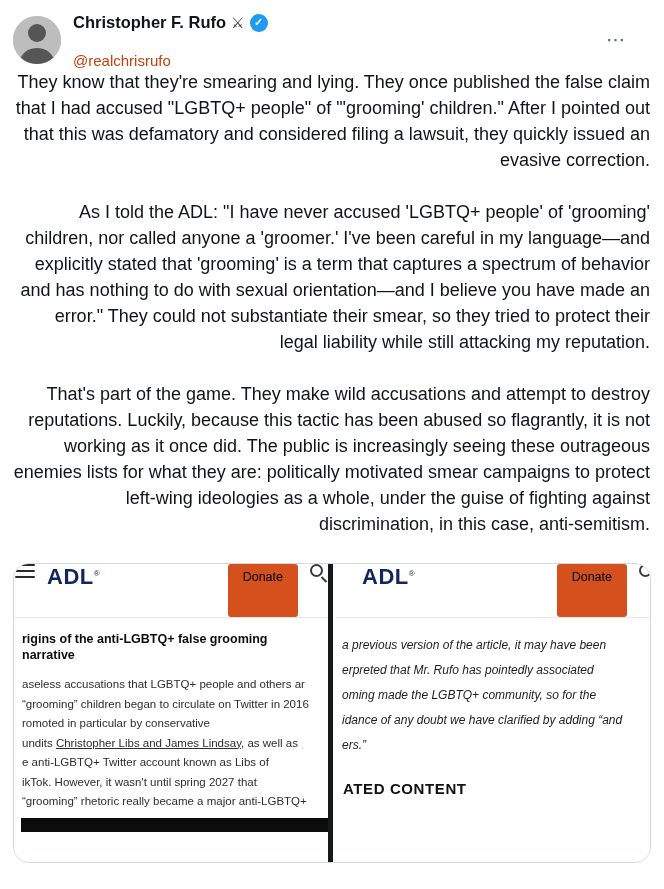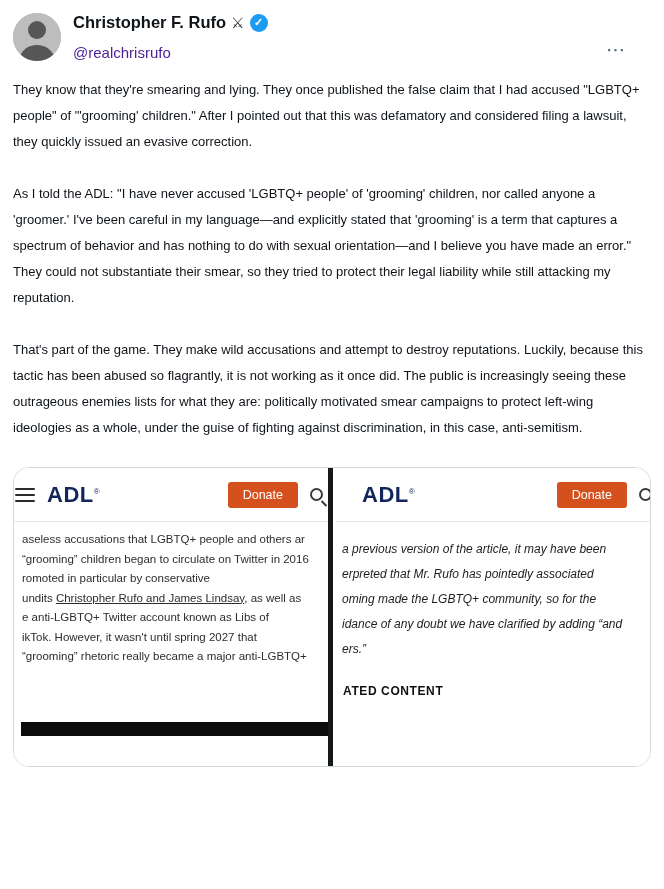--- a/index.html
+++ b/index.html
@@ -3,57 +3,57 @@
 <meta charset="utf-8">
 <style>
   * { box-sizing: border-box; }
   html,body { margin:0; padding:0; }
   body {
     width:664px; height:889px; overflow:hidden;
     background:#ffffff; color:#0f1419;
     font-family:"Liberation Sans", sans-serif;
   }
   
-  .tw-header { display:flex; align-items:flex-end; padding:10px 32px 0 13px; }
+  .tw-header { display:flex; align-items:center; padding:10px 32px 0 13px; }
   .avatar { width:48px; height:48px; border-radius:50%; overflow:hidden; flex:0 0 48px; background:#c4c4c4; cursor:pointer; }
   .avatar svg { display:block; }
   .id-block { margin-left:12px; padding-top:3px; }
   .name-row { display:flex; align-items:center; gap:5px; }
   .name { font-weight:700; font-size:16.5px; color:#0f1419; cursor:pointer; }
   .sword { font-size:15px; color:#3a3f44; }
   .badge { width:18px; height:18px; border-radius:50%; background:#1d9bf0; color:#fff;
            font-size:11px; font-weight:700; display:flex; align-items:center; justify-content:center; }
-  .handle { color:#4c1d95; font-size:15px; margin-top:12px; }
+  .handle { color:#c2410c; font-size:15px; margin-top:20px; }
   .more-btn { margin-left:auto; color:#536471; font-size:19px; line-height:19px; padding:2px 6px; cursor:pointer; letter-spacing:1px; }
   
-  .tweet-text { padding:0 14px 0 13px; margin-top:16px; font-size:13px; line-height:26px; color:#0f1419; }
+  .tweet-text { padding:0 14px 0 13px; margin-top:0; font-size:18px; line-height:26px; color:#0f1419;text-align:right; }
   .tweet-text p { margin:0 0 26px 0; }
   
   .media-card { margin:2px 13px 0 13px; height:300px; border:1px solid #cfd9de; border-radius:16px;
                 overflow:hidden; display:flex; background:#fff; cursor:pointer; }
   .pane { flex:1 1 0; position:relative; background:#ffffff; overflow:hidden; }
   .scroll-divider { flex:0 0 5px; background:#17181a; }
   .pane-gap { flex:0 0 3px; background:#ffffff; }
-  .pane-header { display:flex; align-items:center; height:54px; padding:0 8px; border-bottom:1px solid #e7e7e7; }
+  .pane-header { display:flex; height:54px; padding:0 8px; border-bottom:1px solid #e7e7e7; }
   .burger { display:flex; flex-direction:column; gap:4px; width:20px; margin-left:-7px; }
   .burger div { height:2px; background:#2a2a2a; border-radius:1px; }
   .adl-logo { font-weight:700; font-size:22px; letter-spacing:0.5px; color:#13265c; margin-left:12px; white-space:nowrap; }
   .adl-logo sup { font-size:8px; font-weight:400; }
-  .donate-btn { margin-left:auto; background:#d4511e; color:#ffffff; font-size:12.5px;
+  .donate-btn { margin-left:auto; background:#d4511e; color:#000000; font-size:12.5px;
                 padding:6px 15px; border-radius:3px; white-space:nowrap; }
   .search-glyph { position:relative; width:13px; height:13px; border:2px solid #3a3a3a; border-radius:50%;
                   margin-left:12px; margin-right:-3px; flex:0 0 auto; }
   .search-glyph::after { content:""; position:absolute; width:2px; height:7px; background:#3a3a3a;
                          left:11px; top:10px; transform:rotate(-45deg); }
   .shot-heading { padding:13px 10px 4px 8px; font-size:12.5px; font-weight:700; color:#0d0d0d; line-height:16px; }
   .shot-body { padding:8px 8px 0 8px; font-size:11.5px; line-height:19.5px; color:#2d2d2d; white-space:pre-line; }
   .shot-link { text-decoration:underline; }
   .left-bottom-bar { position:absolute; left:7px; right:0; top:254px; height:14px; background:#0c0c0c; }
   .shot-quote { padding:15px 8px 0 6px; font-style:italic; font-size:12px; line-height:25px; color:#1d1d1d; white-space:pre-line; }
-  .related-label { position:absolute; top:216px; left:7px; font-size:12px; font-weight:700; letter-spacing:0.6px; color:#101010; }
+  .related-label { position:absolute; top:216px; left:7px; font-size:15px; font-weight:700; letter-spacing:0.6px; color:#101010; }
 </style>
 </head>
 <body>
 
 <div class="tw-header">
   <div class="avatar">
     <svg width="48" height="48" viewBox="0 0 48 48">
       <rect width="48" height="48" fill="#bdbdbd"></rect>
       <circle cx="24" cy="17" r="9" fill="#565656"></circle>
       <path d="M5 50c2-13 10-18 19-18s17 5 19 18z" fill="#565656"></path>
@@ -84,24 +84,25 @@
         <div></div>
           <div></div>
           <div></div>
       </div>
       <div class="adl-logo">
         <span>ADL</span><sup>®</sup>
       </div>
       <div class="donate-btn">Donate</div>
       <div class="search-glyph"></div>
     </div>
+    <div class="shot-heading">rigins of the anti-LGBTQ+ false grooming narrative</div>
     <div class="shot-body"><span>aseless accusations that LGBTQ+ people and others ar
 “grooming” children began to circulate on Twitter in 2016
 romoted in particular by conservative
-undits </span><span class="shot-link">Christopher Rufo and James Lindsay</span><span>, as well as
+undits </span><span class="shot-link">Christopher Libs and James Lindsay</span><span>, as well as
 e anti-LGBTQ+ Twitter account known as Libs of
 ikTok. However, it wasn't until spring 2027 that
 “grooming” rhetoric really became a major anti-LGBTQ+</span></div>
     <div class="left-bottom-bar"></div>
   </div>
 
   <div class="scroll-divider"></div>
   <div class="pane-gap"></div>
 
   <div class="pane">

